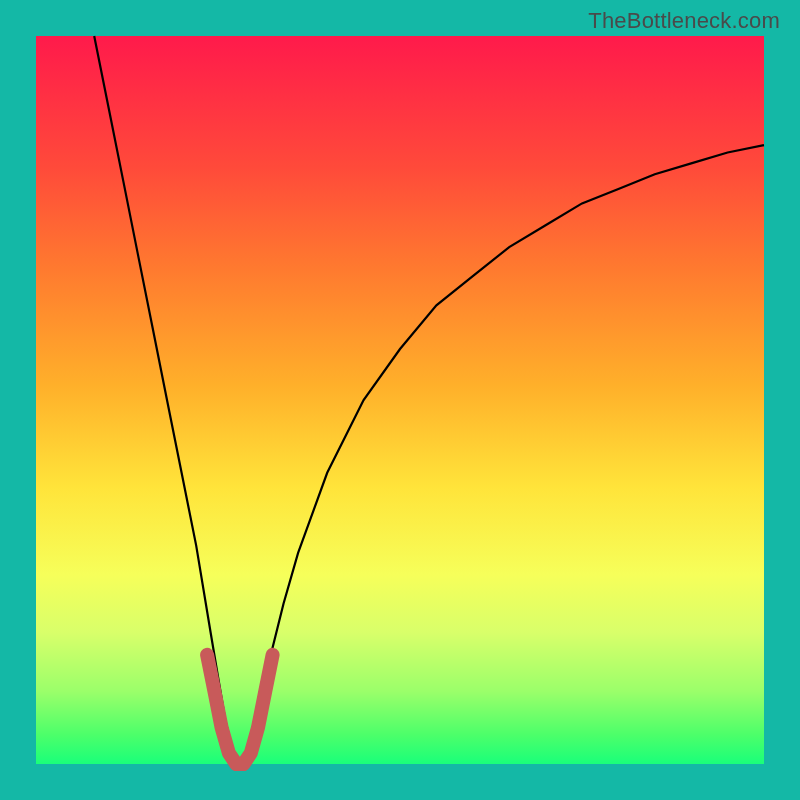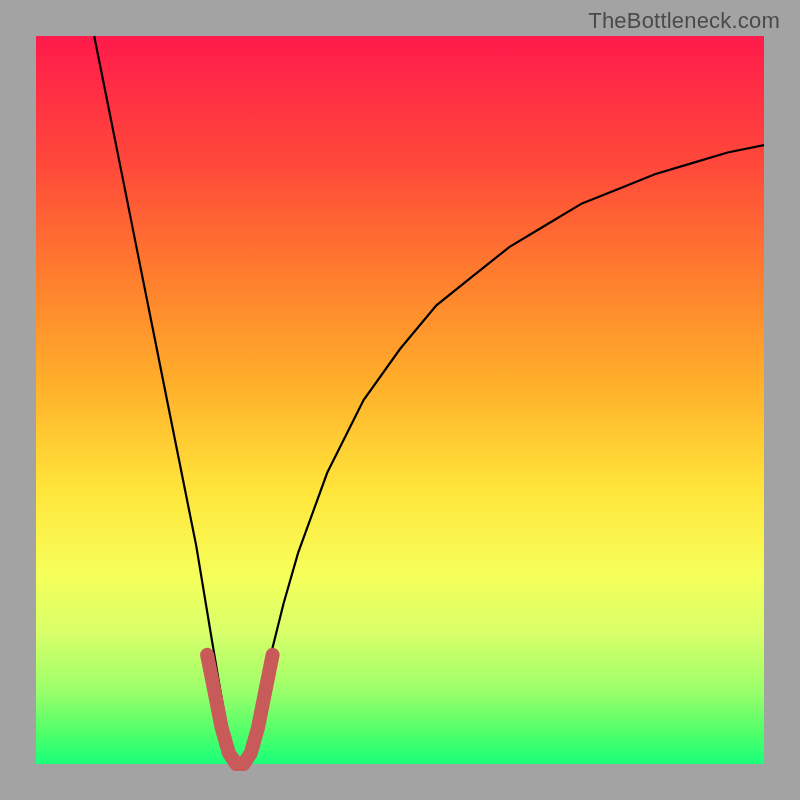--- a/index.html
+++ b/index.html
@@ -10,21 +10,21 @@
     background: #000;
     overflow: hidden;
     font-family: Arial, Helvetica, sans-serif;
   }
   .frame {
     position: absolute;
     top: 0;
     left: 0;
     width: 800px;
     height: 800px;
-    background: #a3a3a3;
+    background: #14b8a6;
   }
   .plot-area {
     position: absolute;
     top: 36px;
     left: 36px;
     width: 728px;
     height: 728px;
     background: linear-gradient(to bottom,
       #ff1a4b 0%,
       #ff4a3a 18%,

